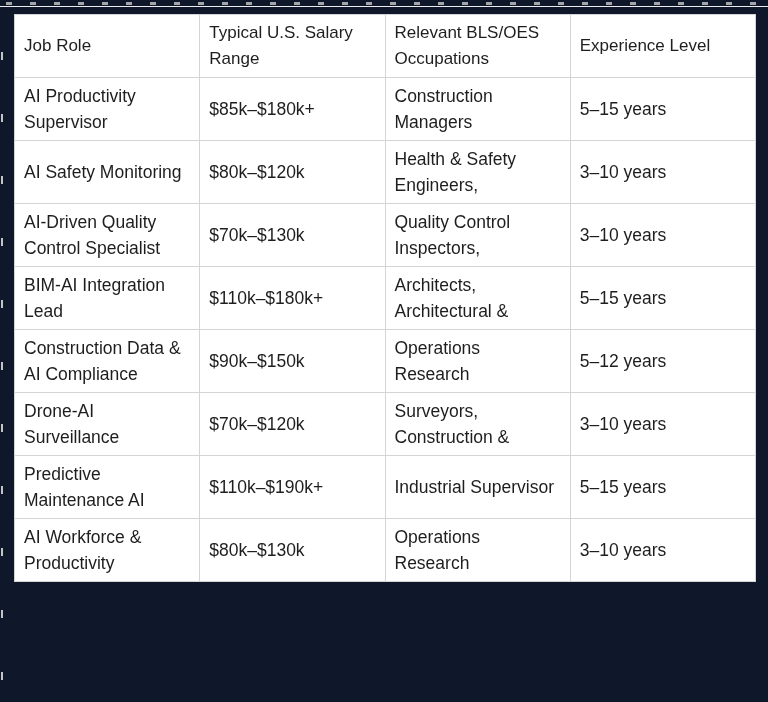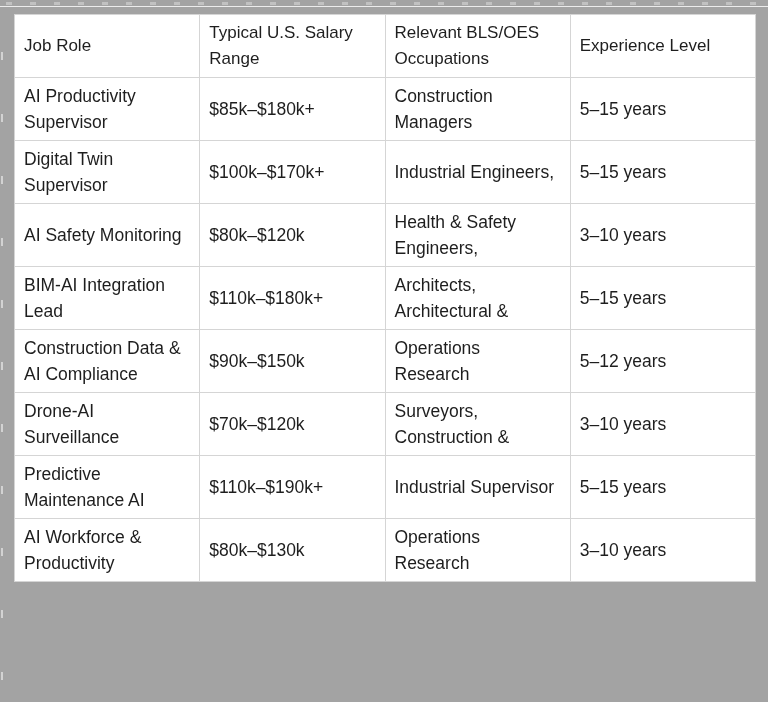--- a/index.html
+++ b/index.html
@@ -4,21 +4,21 @@
 <style>
   html, body {
     margin: 0;
     padding: 0;
     background: #ffffff;
   }
   .page {
     position: relative;
     width: 768px;
     height: 702px;
-    background: #a3a3a3;
+    background: #0f172a;
     overflow: hidden;
     font-family: "Liberation Sans", sans-serif;
   }
   
   .tick-strip-top {
     position: absolute;
     top: 2px;
     left: 6px;
     width: 756px;
     height: 3px;
@@ -98,29 +98,29 @@
       </tr>
     </thead>
     <tbody>
         <tr>
           <td>AI Productivity Supervisor</td>
           <td>$85k–$180k+</td>
           <td>Construction Managers</td>
           <td>5–15 years</td>
         </tr>
         <tr>
-          <td>Digital Twin Supervisor</td>
-          <td>$100k–$170k+</td>
-          <td>Industrial Engineers,</td>
-          <td>5–15 years</td>
-        </tr>
-        <tr>
           <td>AI Safety Monitoring</td>
           <td>$80k–$120k</td>
           <td>Health &amp; Safety Engineers,</td>
+          <td>3–10 years</td>
+        </tr>
+        <tr>
+          <td>AI-Driven Quality Control Specialist</td>
+          <td>$70k–$130k</td>
+          <td>Quality Control Inspectors,</td>
           <td>3–10 years</td>
         </tr>
         <tr>
           <td>BIM-AI Integration Lead</td>
           <td>$110k–$180k+</td>
           <td>Architects, Architectural &amp;</td>
           <td>5–15 years</td>
         </tr>
         <tr>
           <td>Construction Data &amp; AI Compliance</td>

